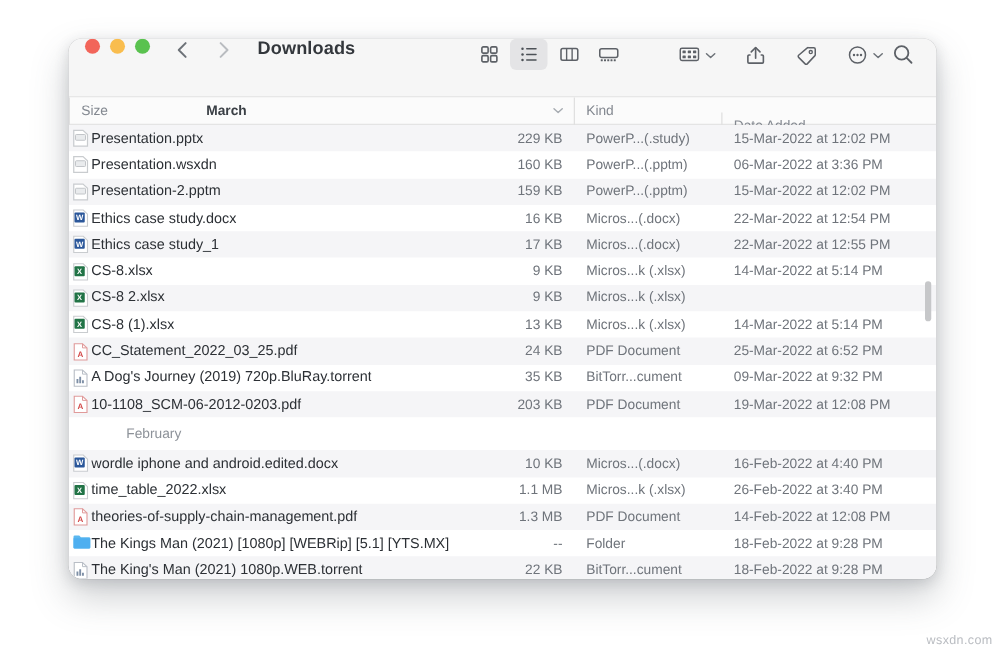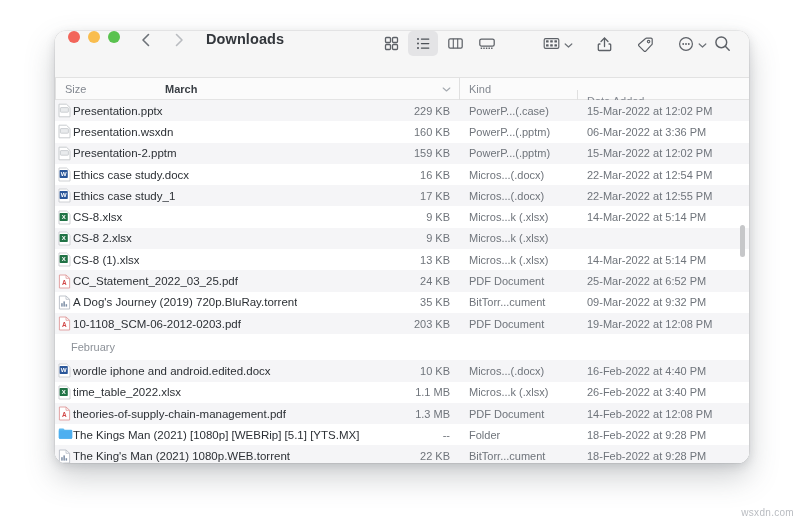--- a/index.html
+++ b/index.html
@@ -180,21 +180,21 @@
     flex: 1 1 auto;
     position: relative;
     overflow: hidden;
     background: #ffffff;
   }
   .group-header {
     height: 26px;
     line-height: 26px;
     font-size: 11px;
     color: #8d9299;
-    padding-left: 16px;
+    padding-left: 46px;
     background: #ffffff;
     box-sizing: border-box;
   }
   .row {
     height: 21.3px;
     display: flex;
     align-items: center;
     font-size: 11.5px;
     color: #2c3035;
     box-sizing: border-box;
@@ -421,21 +421,21 @@
             <div class="cell name">
               <span class="ficon">
                 <svg width="13" height="15" viewBox="0 0 13 15">
                   <path d="M1 1.2h7.4L12 4.6v9.2H1z" fill="#ffffff" stroke="#c9cccf" stroke-width="1"></path>
                   <rect x="2.4" y="4.6" width="8" height="4.6" rx=".7" fill="#e9ebed" stroke="#c2c5c9" stroke-width=".8"></rect>
                 </svg>
               </span>
               <span class="fname">Presentation.pptx</span>
             </div>
             <div class="cell size">229 KB</div>
-            <div class="cell kind">PowerP...(.case)</div>
+            <div class="cell kind">PowerP...(.study)</div>
             <div class="cell date">15-Mar-2022 at 12:02 PM</div>
           </div>
           <div class="row">
             <div class="cell name">
               <span class="ficon">
                 <svg width="13" height="15" viewBox="0 0 13 15">
                   <path d="M1 1.2h7.4L12 4.6v9.2H1z" fill="#ffffff" stroke="#c9cccf" stroke-width="1"></path>
                   <rect x="2.4" y="4.6" width="8" height="4.6" rx=".7" fill="#e9ebed" stroke="#c2c5c9" stroke-width=".8"></rect>
                 </svg>
               </span>

